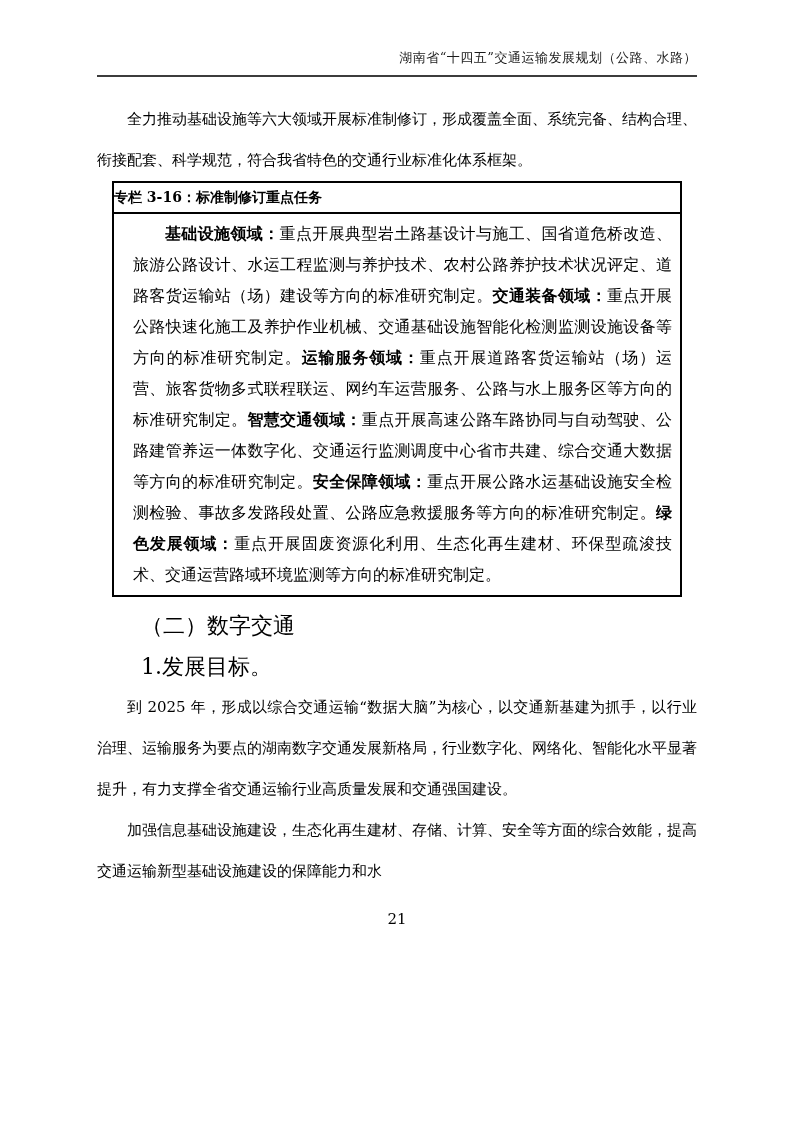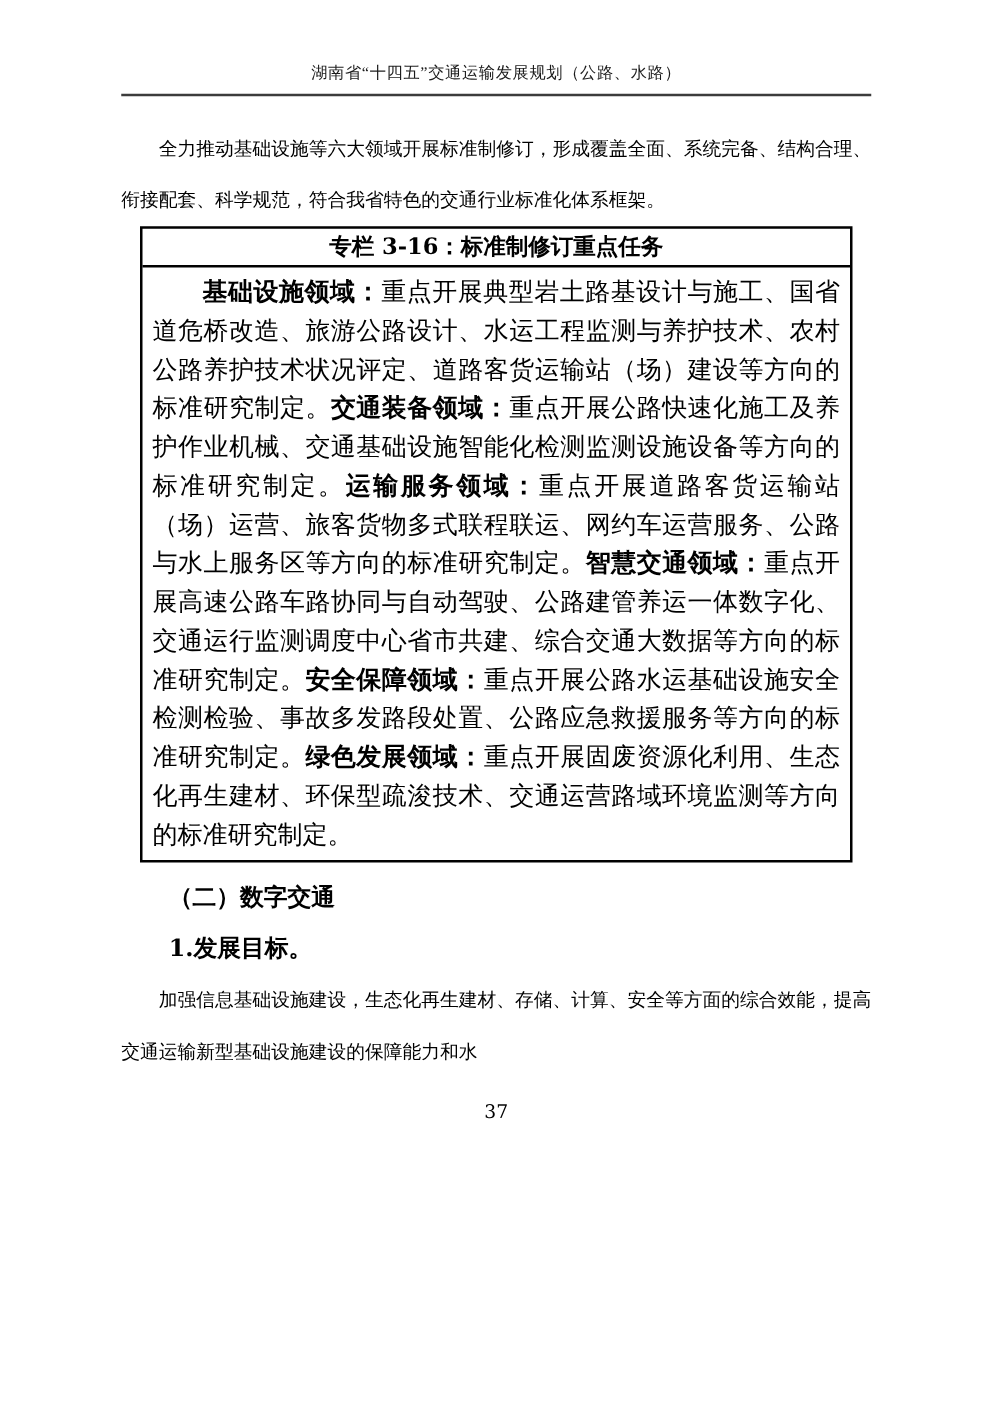--- a/index.html
+++ b/index.html
@@ -12,65 +12,63 @@
     font-family: "DejaVu Serif", "Liberation Serif", serif;
     overflow: hidden;
     box-sizing: border-box;
   }
   .content {
     padding: 0 96px 0 97px;
   }
   
   .page-header {
     padding-top: 48px;
-    text-align: center;
+    text-align: right;
     font-size: 13px;
     line-height: 20px;
     letter-spacing: 0.5px;
     color: #1a1a1a;
-    font-family: Liberation Serif, serif;
   }
   .header-rule {
     margin-top: 7px;
     border-bottom: 2px solid #3c3c3c;
     height: 0;
   }
   
   .para {
     margin: 0;
     font-size: 15px;
     line-height: 41px;
     text-align: justify;
     text-indent: 2em;
   }
   .para-first { margin-top: 22px; }
   .heading {
     margin: 0;
-    font-size: 19px;
+    font-size: 22px;
     line-height: 41px;
-    font-weight: bold;
+    font-weight: normal;
     text-indent: 2em;
   }
   .flow-after-box { margin-top: 8px; }
   
   .column-box {
     margin: 0 15px;
     border: 2px solid #000000;
   }
   .column-box-title {
-    font-size: 18px;
+    font-size: 14px;
     font-weight: bold;
-    text-align: center;
     line-height: 29px;
     height: 29px;
     border-bottom: 2px solid #000000;
   }
   .column-box-body {
-    padding: 4px 8px 5px 8px;
-    font-size: 20px;
+    padding: 4px 8px 5px 19px;
+    font-size: 16px;
     line-height: 31px;
     text-align: justify;
     text-indent: 2em;
   }
   .column-box-body b { font-weight: bold; }
   
   .page-footer {
     margin-top: 17px;
     text-align: center;
     font-size: 15px;
@@ -93,21 +91,22 @@
     <div class="column-box">
       <div class="column-box-title">专栏 3-16：标准制修订重点任务</div>
       <div class="column-box-body">
         <b>基础设施领域：</b><span>重点开展典型岩土路基设计与施工、国省道危桥改造、旅游公路设计、水运工程监测与养护技术、农村公路养护技术状况评定、道路客货运输站（场）建设等方向的标准研究制定。</span><b>交通装备领域：</b><span>重点开展公路快速化施工及养护作业机械、交通基础设施智能化检测监测设施设备等方向的标准研究制定。</span><b>运输服务领域：</b><span>重点开展道路客货运输站（场）运营、旅客货物多式联程联运、网约车运营服务、公路与水上服务区等方向的标准研究制定。</span><b>智慧交通领域：</b><span>重点开展高速公路车路协同与自动驾驶、公路建管养运一体数字化、交通运行监测调度中心省市共建、综合交通大数据等方向的标准研究制定。</span><b>安全保障领域：</b><span>重点开展公路水运基础设施安全检测检验、事故多发路段处置、公路应急救援服务等方向的标准研究制定。</span><b>绿色发展领域：</b><span>重点开展固废资源化利用、生态化再生建材、环保型疏浚技术、交通运营路域环境监测等方向的标准研究制定。</span>
       </div>
     </div>
 
     <div class="flow-after-box">
       <p class="heading">（二）数字交通</p>
       <p class="heading">1.发展目标。</p>
+      <p class="para">到 2025 年，形成以综合交通运输“数据大脑”为核心，以交通新基建为抓手，以行业治理、运输服务为要点的湖南数字交通发展新格局，行业数字化、网络化、智能化水平显著提升，有力支撑全省交通运输行业高质量发展和交通强国建设。</p>
       <p class="para">加强信息基础设施建设，生态化再生建材、存储、计算、安全等方面的综合效能，提高交通运输新型基础设施建设的保障能力和水</p>
     </div>
 
     <div class="page-footer">
-      <span>37</span>
+      <span>21</span>
     </div>
 
   </div>
 </div>
 
 </body></html>

